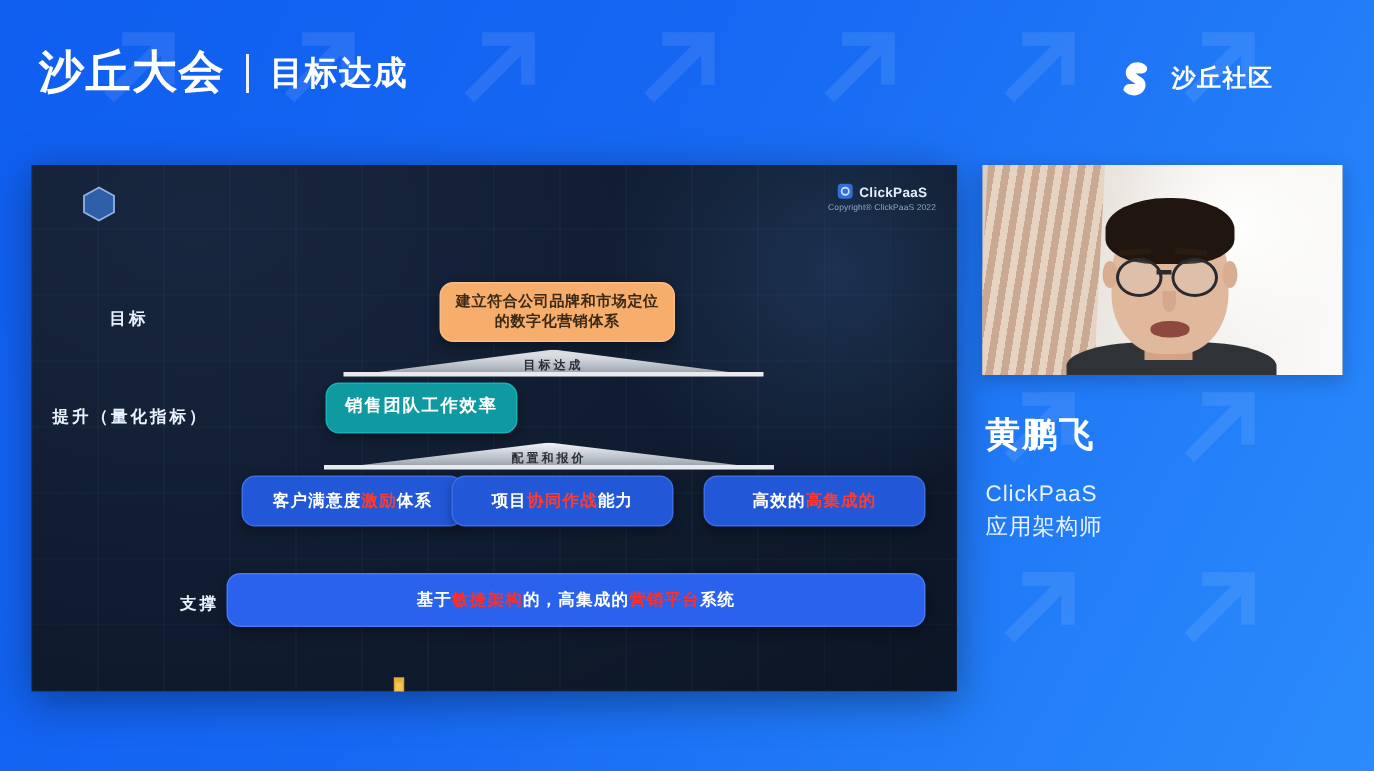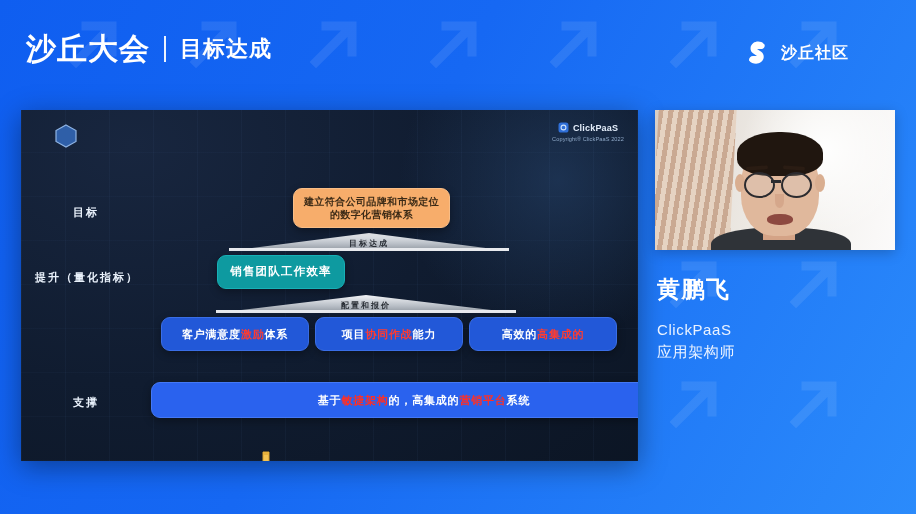--- a/index.html
+++ b/index.html
@@ -132,21 +132,20 @@
     border:1px solid #17b0b6;
   }
   .node.blue{
     background:#2258d8;color:#ffffff;font-size:11px;letter-spacing:.8px;
     border:1px solid #3a6ee6;
   }
   .node.blue .hl{color:#ff3b30;}
   .node.wide{
     background:#2a62ee;color:#ffffff;font-size:11px;letter-spacing:.8px;
     border:1px solid #4478f5;
-    padding-left:40px;
   }
   .node.wide .hl{color:#ff2f25;}
 
   
   .tri{
     position:absolute;z-index:2;
   }
   .tri .shape{
     position:absolute;inset:0;
     background:linear-gradient(180deg,#f2f4f7 0%,#b9bfc7 60%,#8e959e 100%);
@@ -338,21 +337,21 @@
               <circle cx="5.5" cy="5.5" r="2.4" fill="none" stroke="#cfe2fa" stroke-width="1.1"></circle>
             </svg>
         </span>
         <span id="cp-name">ClickPaaS</span>
       </div>
       <div id="cp-copyright">Copyright® ClickPaaS 2022</div>
     </div>
 
     <div class="row-label" style="top:95px;">目标</div>
     <div class="row-label" style="top:160px;left:-4px;width:140px;">提升（量化指标）</div>
-    <div class="row-label" style="top:285px;">支撑</div>
+    <div class="row-label" style="top:285px;padding-left:47px;">支撑</div>
 
     <div class="node goal" style="left:272px;top:78px;width:155px;height:38px;flex-direction:column;">
       <span>建立符合公司品牌和市场定位</span>
       <span>的数字化营销体系</span>
     </div>
 
     <div class="tri" style="left:208px;top:123px;width:280px;height:18px;">
       <div class="shape" style="clip-path:polygon(50% 0%, 100% 100%, 0% 100%);"></div>
       <div class="cap"></div>
       <div class="tri-label">目标达成</div>
@@ -366,21 +365,21 @@
       <div class="shape" style="clip-path:polygon(50% 0%, 100% 100%, 0% 100%);"></div>
       <div class="cap"></div>
       <div class="tri-label">配置和报价</div>
     </div>
 
     <div class="node blue" style="left:140px;top:207px;width:146px;height:32px;">
       <span>
         <span>客户满意度</span><span class="hl">激励</span><span>体系</span>
       </span>
     </div>
-    <div class="node blue" style="left:294px;top:207px;width:146px;height:32px;text-align:right;">
+    <div class="node blue" style="left:280px;top:207px;width:146px;height:32px;text-align:right;">
       <span>
         <span>项目</span><span class="hl">协同作战</span><span>能力</span>
       </span>
     </div>
     <div class="node blue" style="left:448px;top:207px;width:146px;height:32px;">
       <span>
         <span>高效的</span><span class="hl">高集成的</span><span></span>
       </span>
     </div>
 

